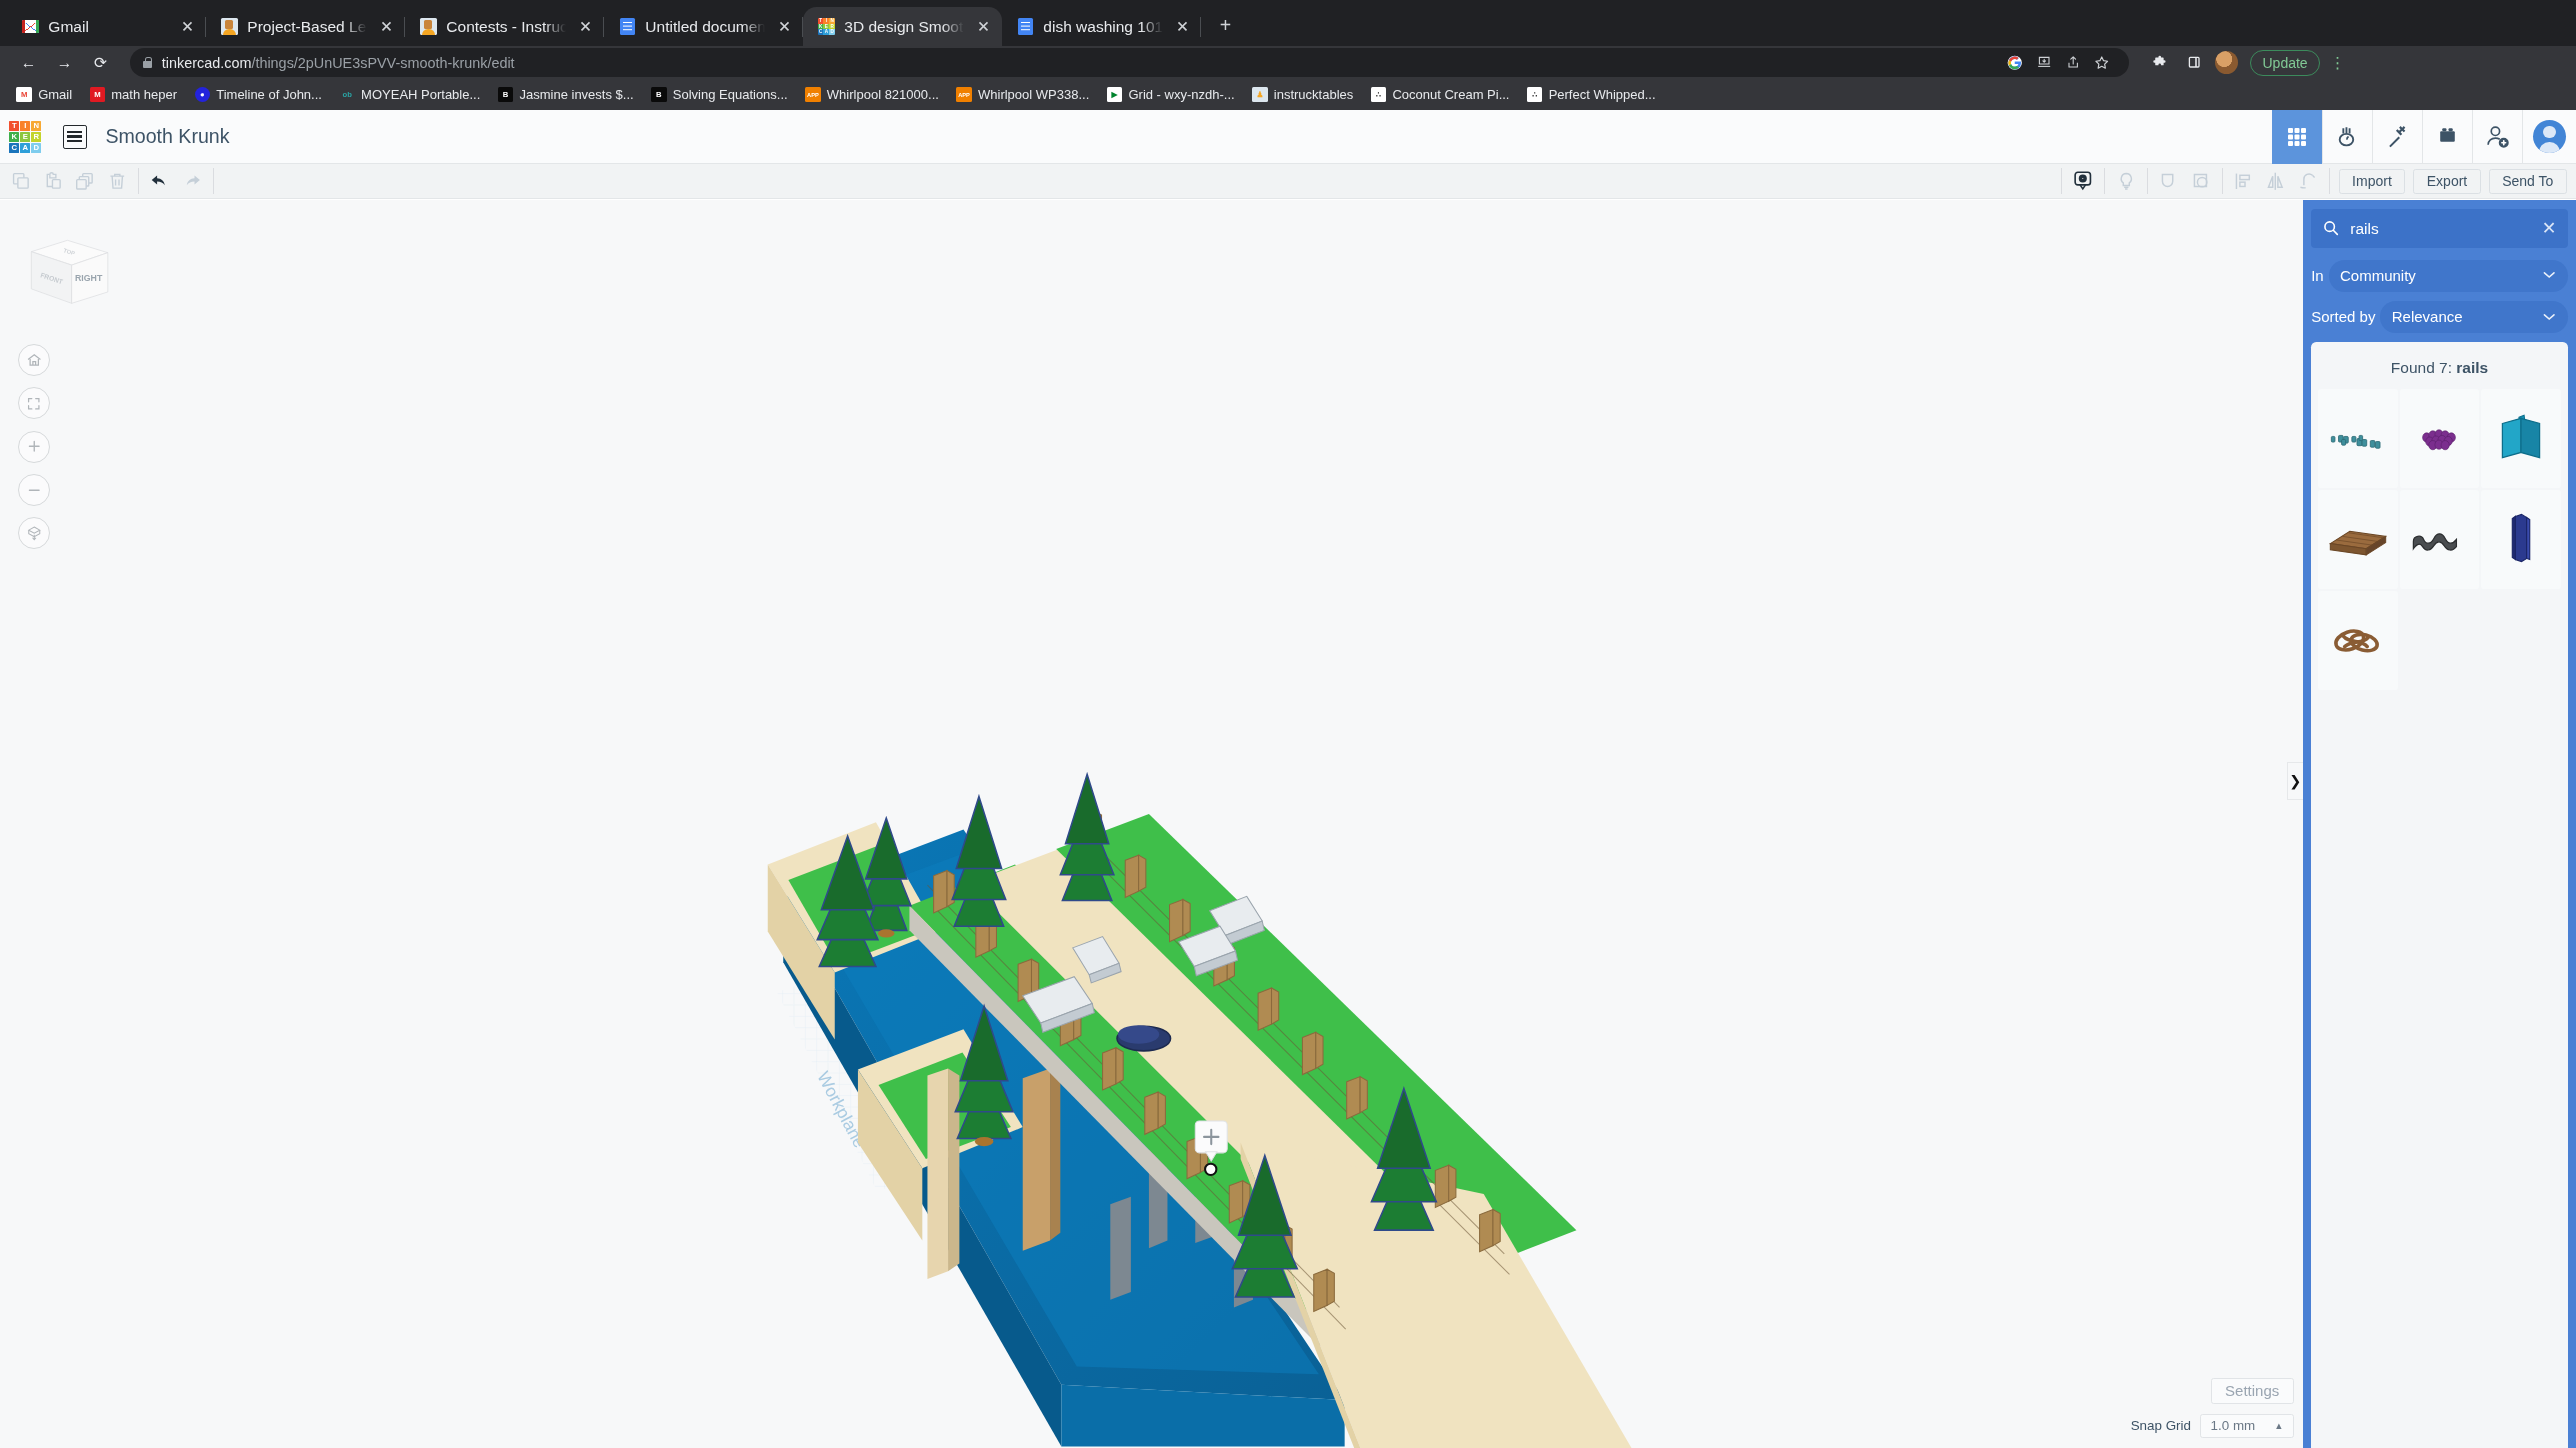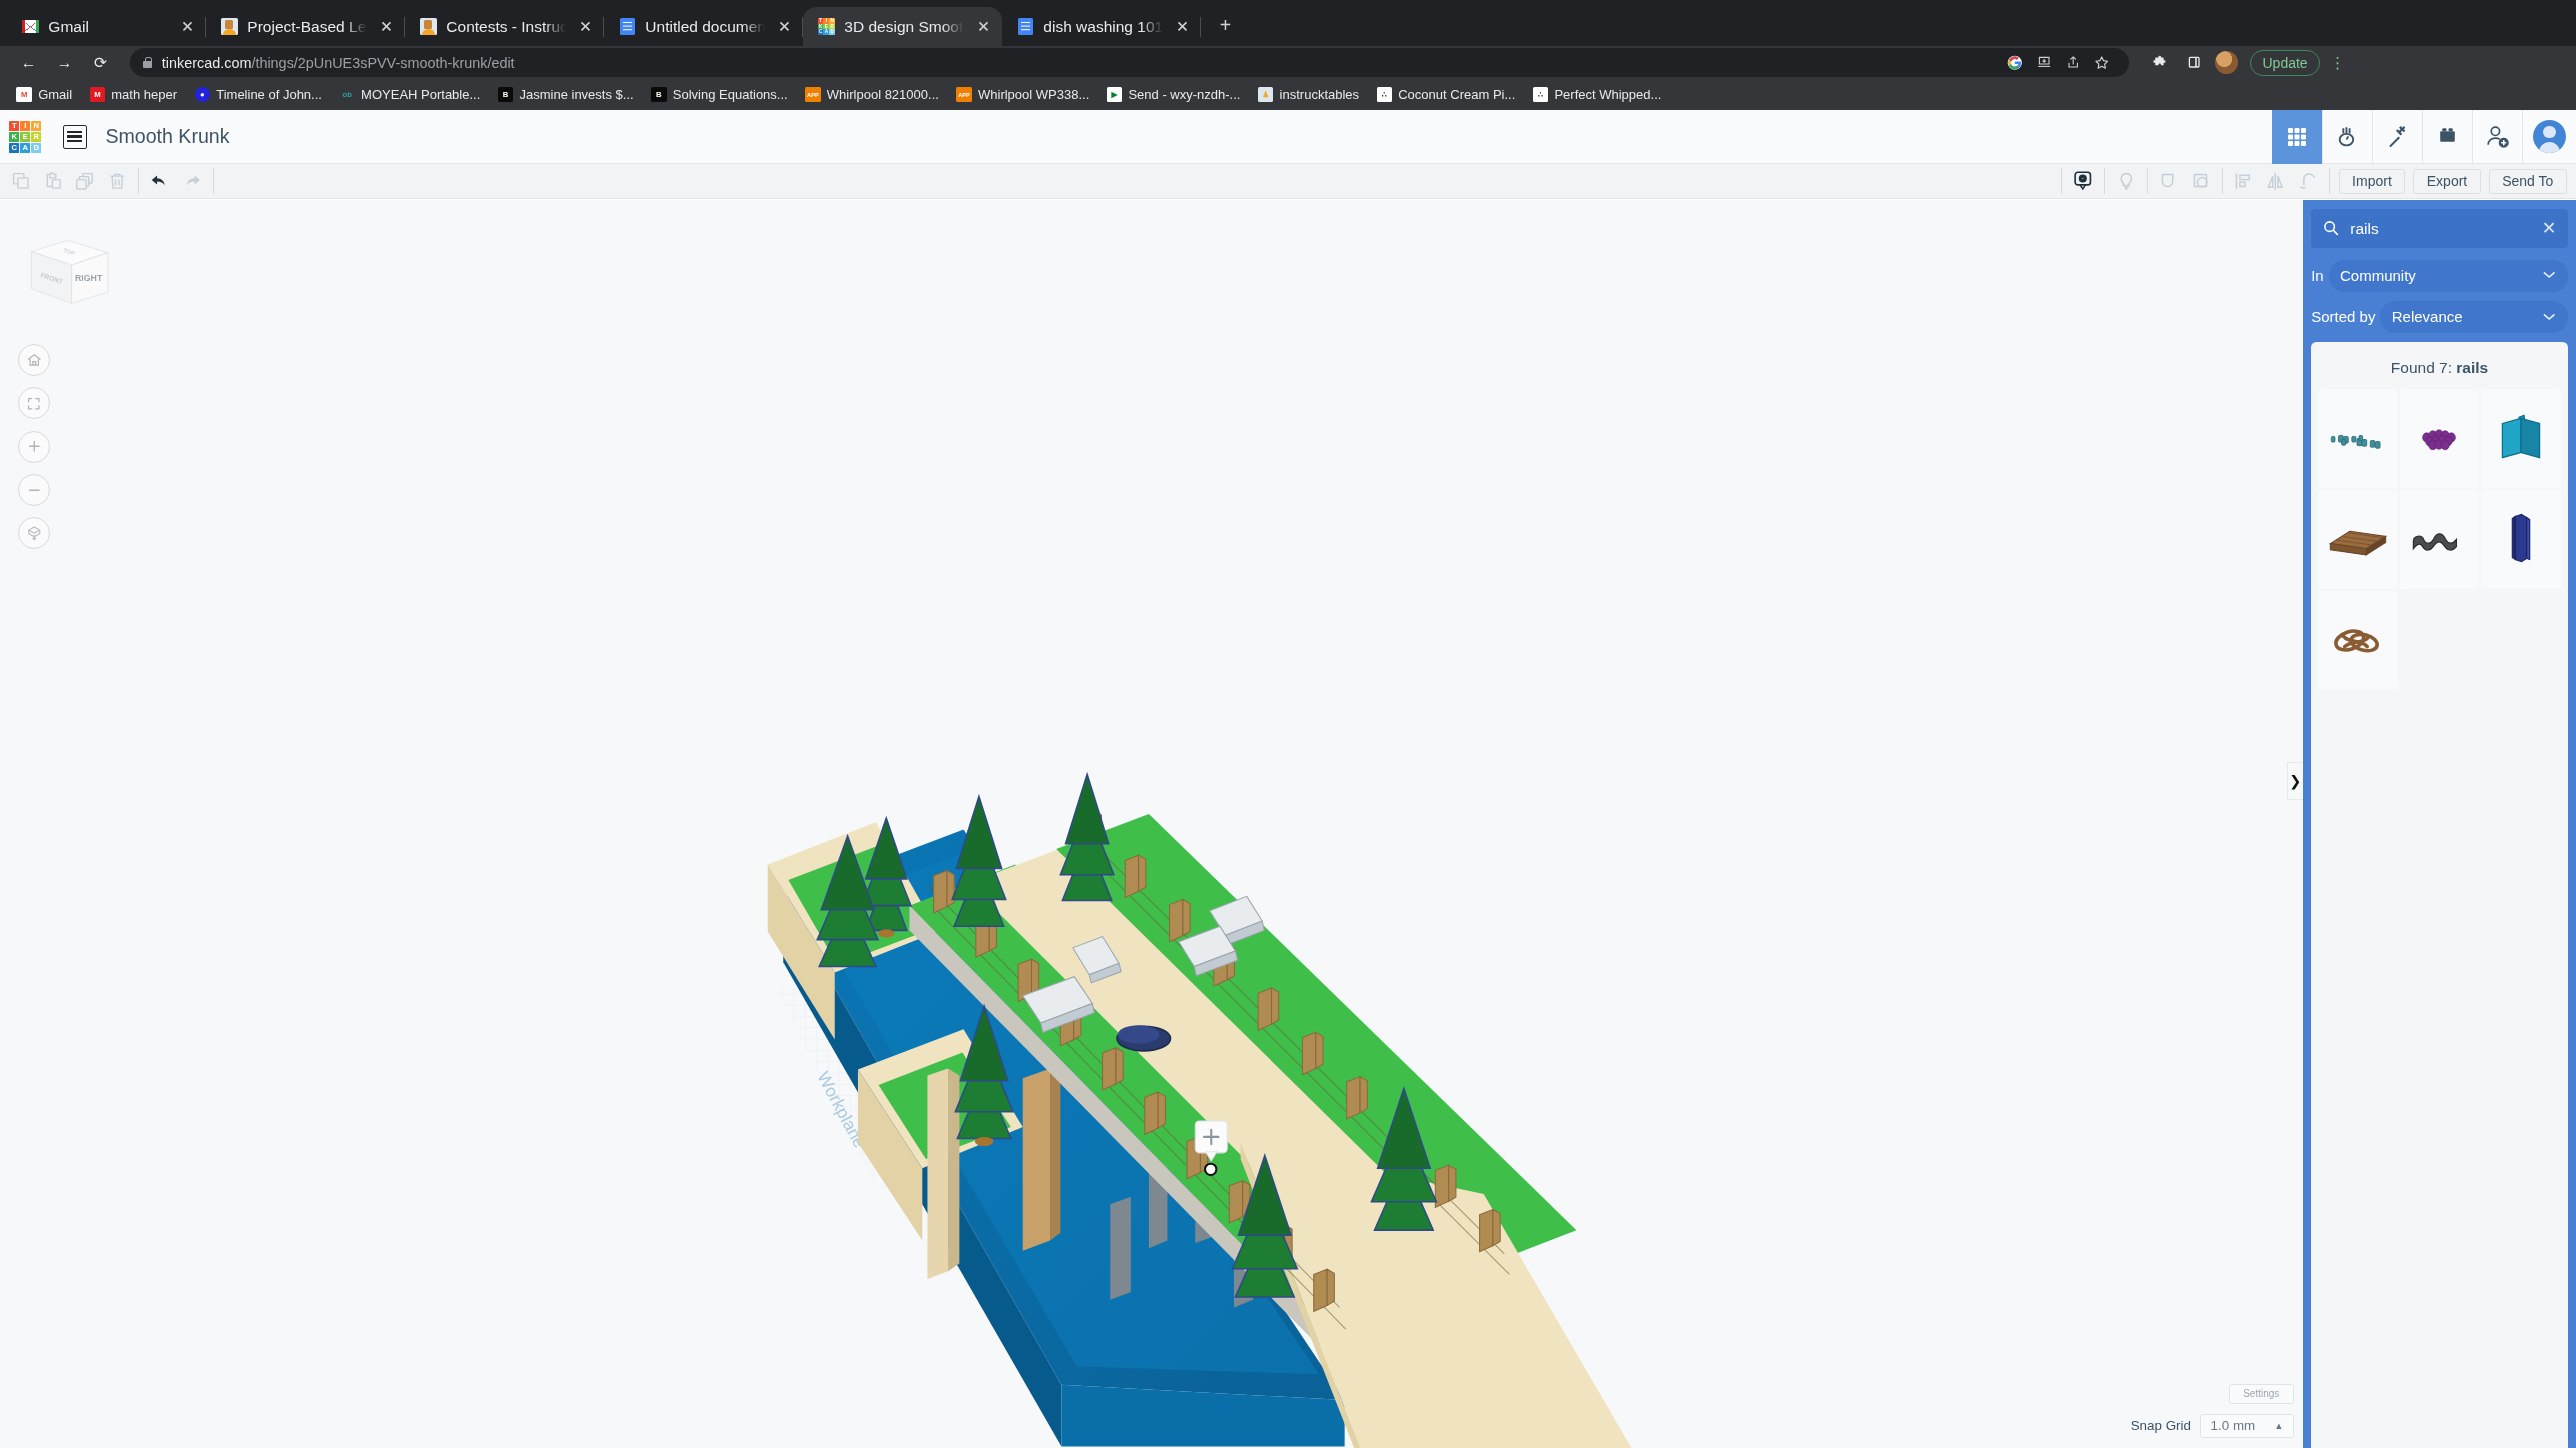--- a/index.html
+++ b/index.html
@@ -232,21 +232,21 @@
   .navbtn {
     width: 32px; height: 32px; border: 1px solid #d6d9db; border-radius: 50%;
     background: #fbfbfc;
     display: flex; align-items: center; justify-content: center;
     color: #b0b5b9;
   }
 
   .plate-settings {
     position: absolute; right: 9.3px; bottom: 44px;
     border: 0.5px solid #e1e4e7; border-radius: 2.6px; background: #fafbfc;
-    color: #9aa5b1; font-size: 10px; padding: 3.6px 13.4px;
+    color: #9aa5b1; font-size: 15px; padding: 3.6px 13.4px;
   }
   .snapgrid {
     position: absolute; right: 9.3px; bottom: 10.3px;
     display: flex; align-items: center; gap: 9.3px;
   }
   .snapgrid-label { color: #3d5366; font-size: 13.4px; }
   .snapgrid-val {
     border: 0.5px solid #e1e4e7; border-radius: 2.6px; background: #fafbfc;
     color: #6b7886; font-size: 13.4px; padding: 3.6px 9.3px;
     display: flex; align-items: center; gap: 19px;
@@ -449,21 +449,21 @@
       <div class="bm">
         <span class="bm-ic" style="background: rgb(240, 128, 0); font-size: 5.7px; color: rgb(255, 255, 255);">APP</span>
         <span>Whirlpool 821000...</span>
       </div>
       <div class="bm">
         <span class="bm-ic" style="background: rgb(240, 128, 0); font-size: 5.7px; color: rgb(255, 255, 255);">APP</span>
         <span>Whirlpool WP338...</span>
       </div>
       <div class="bm">
         <span class="bm-ic" style="background: rgb(255, 255, 255); color: rgb(0, 131, 45);">▶</span>
-        <span>Send - wxy-nzdh-...</span>
+        <span>Grid - wxy-nzdh-...</span>
       </div>
       <div class="bm">
         <span class="bm-ic" style="background: rgb(221, 231, 239); color: rgb(245, 166, 35);">♟</span>
         <span>instrucktables</span>
       </div>
       <div class="bm">
         <span class="bm-ic" style="background: rgb(255, 255, 255); color: rgb(17, 17, 17);">∴</span>
         <span>Coconut Cream Pi...</span>
       </div>
       <div class="bm">

